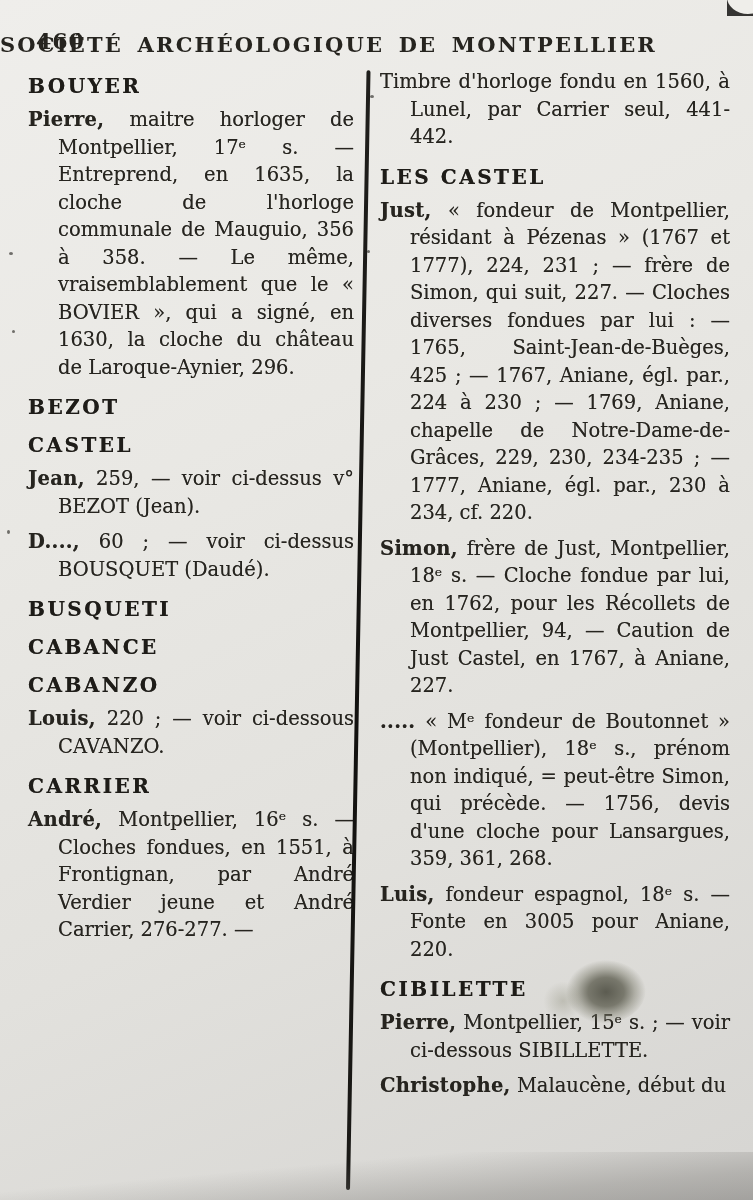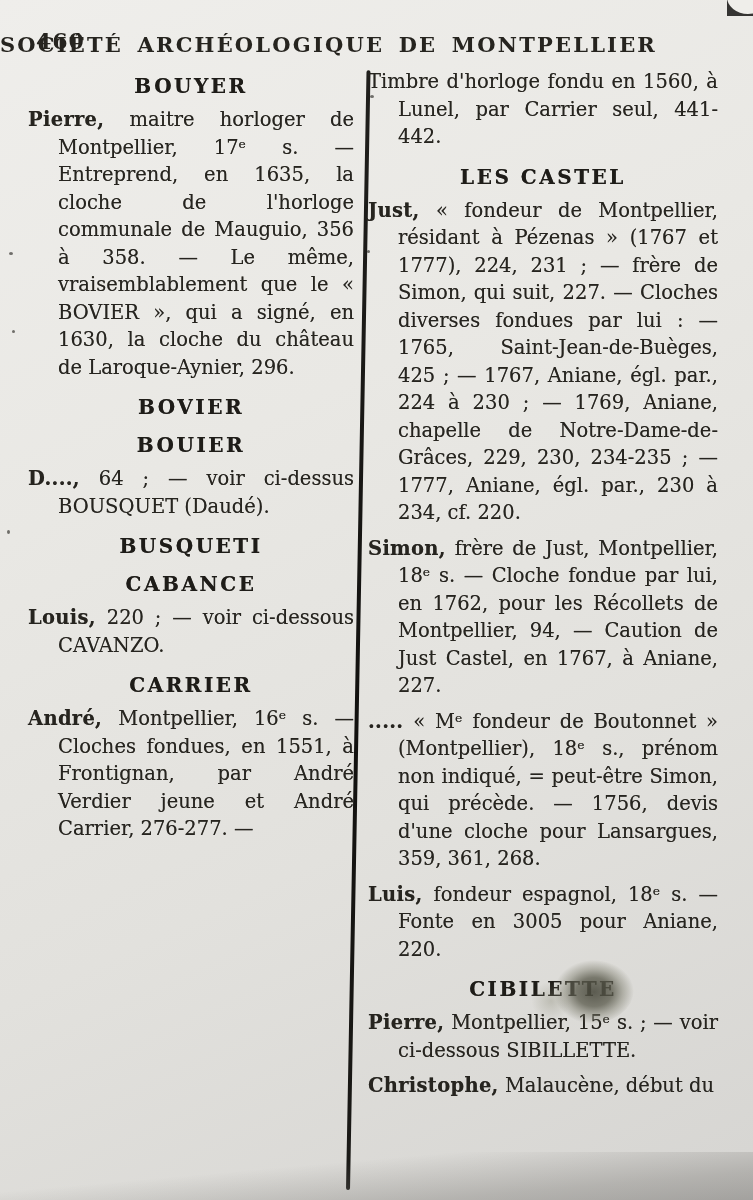--- a/index.html
+++ b/index.html
@@ -16,24 +16,24 @@
     position:relative;width:753px;height:1200px;overflow:hidden;
     background:linear-gradient(155deg,#efeeeb 0%,#e9e8e4 35%,#e2e1dd 65%,#d6d5d2 100%);
   }
   
   #header{position:absolute;top:26px;left:0;width:753px;height:36px;}
   #page-number{position:absolute;left:36px;top:2px;font-size:22px;font-weight:bold;letter-spacing:1px;}
   #running-title{position:absolute;left:0;right:120px;top:6px;text-align:center;font-size:21px;font-weight:bold;letter-spacing:2.2px;word-spacing:5px;white-space:nowrap;}
   
   .col{position:absolute;top:60px;}
   #left-col{left:28px;width:326px;}
-  #right-col{left:368px;width:350px;}
+  #right-col{left:380px;width:350px;}
   #right-col > :first-child{margin-top:8px;}
   .h{
-    text-align:center;font-size:20px;font-weight:bold;letter-spacing:2.5px;
+    text-align:left;font-size:20px;font-weight:bold;letter-spacing:2.5px;
     margin:14px 0 8px;line-height:24px;color:#1e1c18;
     text-shadow:0 0 .5px rgba(30,28,24,.7);
   }
   .e{
     text-align:justify;margin:0 0 8px;padding-left:30px;text-indent:-30px;
     font-size:19.5px;line-height:27.5px;
     text-shadow:0 0 .4px rgba(38,36,31,.55);
   }
   .e b{letter-spacing:.3px;}
   
@@ -80,25 +80,27 @@
   </div>
 
   <div id="corner-artifact">
     <div class="dark"></div>
     <div class="page-curve"></div>
   </div>
 
   <div id="left-col" class="col">
     <h3 class="h">BOUYER</h3>
     <p class="e"><b>Pierre,</b><span> maitre horloger de Montpellier, 17ᵉ s. — Entreprend, en 1635, la cloche de l'horloge communale de Mauguio, 356 à 358. — Le même, vraisemblablement que le « BOVIER », qui a signé, en 1630, la cloche du château de Laroque-Aynier, 296.</span></p>
-    <h3 class="h">BOVIER</h3>
-    <h3 class="h">BOUIER</h3>
-    <p class="e"><b>D....,</b><span> 64 ; — voir ci-dessus BOUSQUET (Daudé).</span></p>
+    <h3 class="h">BEZOT</h3>
+    <h3 class="h">CASTEL</h3>
+    <p class="e"><b>Jean,</b><span> 259, — voir ci-dessus v° BEZOT (Jean).</span></p>
+    <p class="e"><b>D....,</b><span> 60 ; — voir ci-dessus BOUSQUET (Daudé).</span></p>
     <h3 class="h">BUSQUETI</h3>
     <h3 class="h">CABANCE</h3>
+    <h3 class="h">CABANZO</h3>
     <p class="e"><b>Louis,</b><span> 220 ; — voir ci-dessous CAVANZO.</span></p>
     <h3 class="h">CARRIER</h3>
     <p class="e"><b>André,</b><span> Montpellier, 16ᵉ s. — Cloches fondues, en 1551, à Frontignan, par André Verdier jeune et André Carrier, 276-277. —</span></p>
   </div>
 
   <div id="divider"></div>
 
   <div id="right-col" class="col">
     <p class="e"><b></b><span>Timbre d'horloge fondu en 1560, à Lunel, par Carrier seul, 441-442.</span></p>
     <h3 class="h">LES CASTEL</h3>

